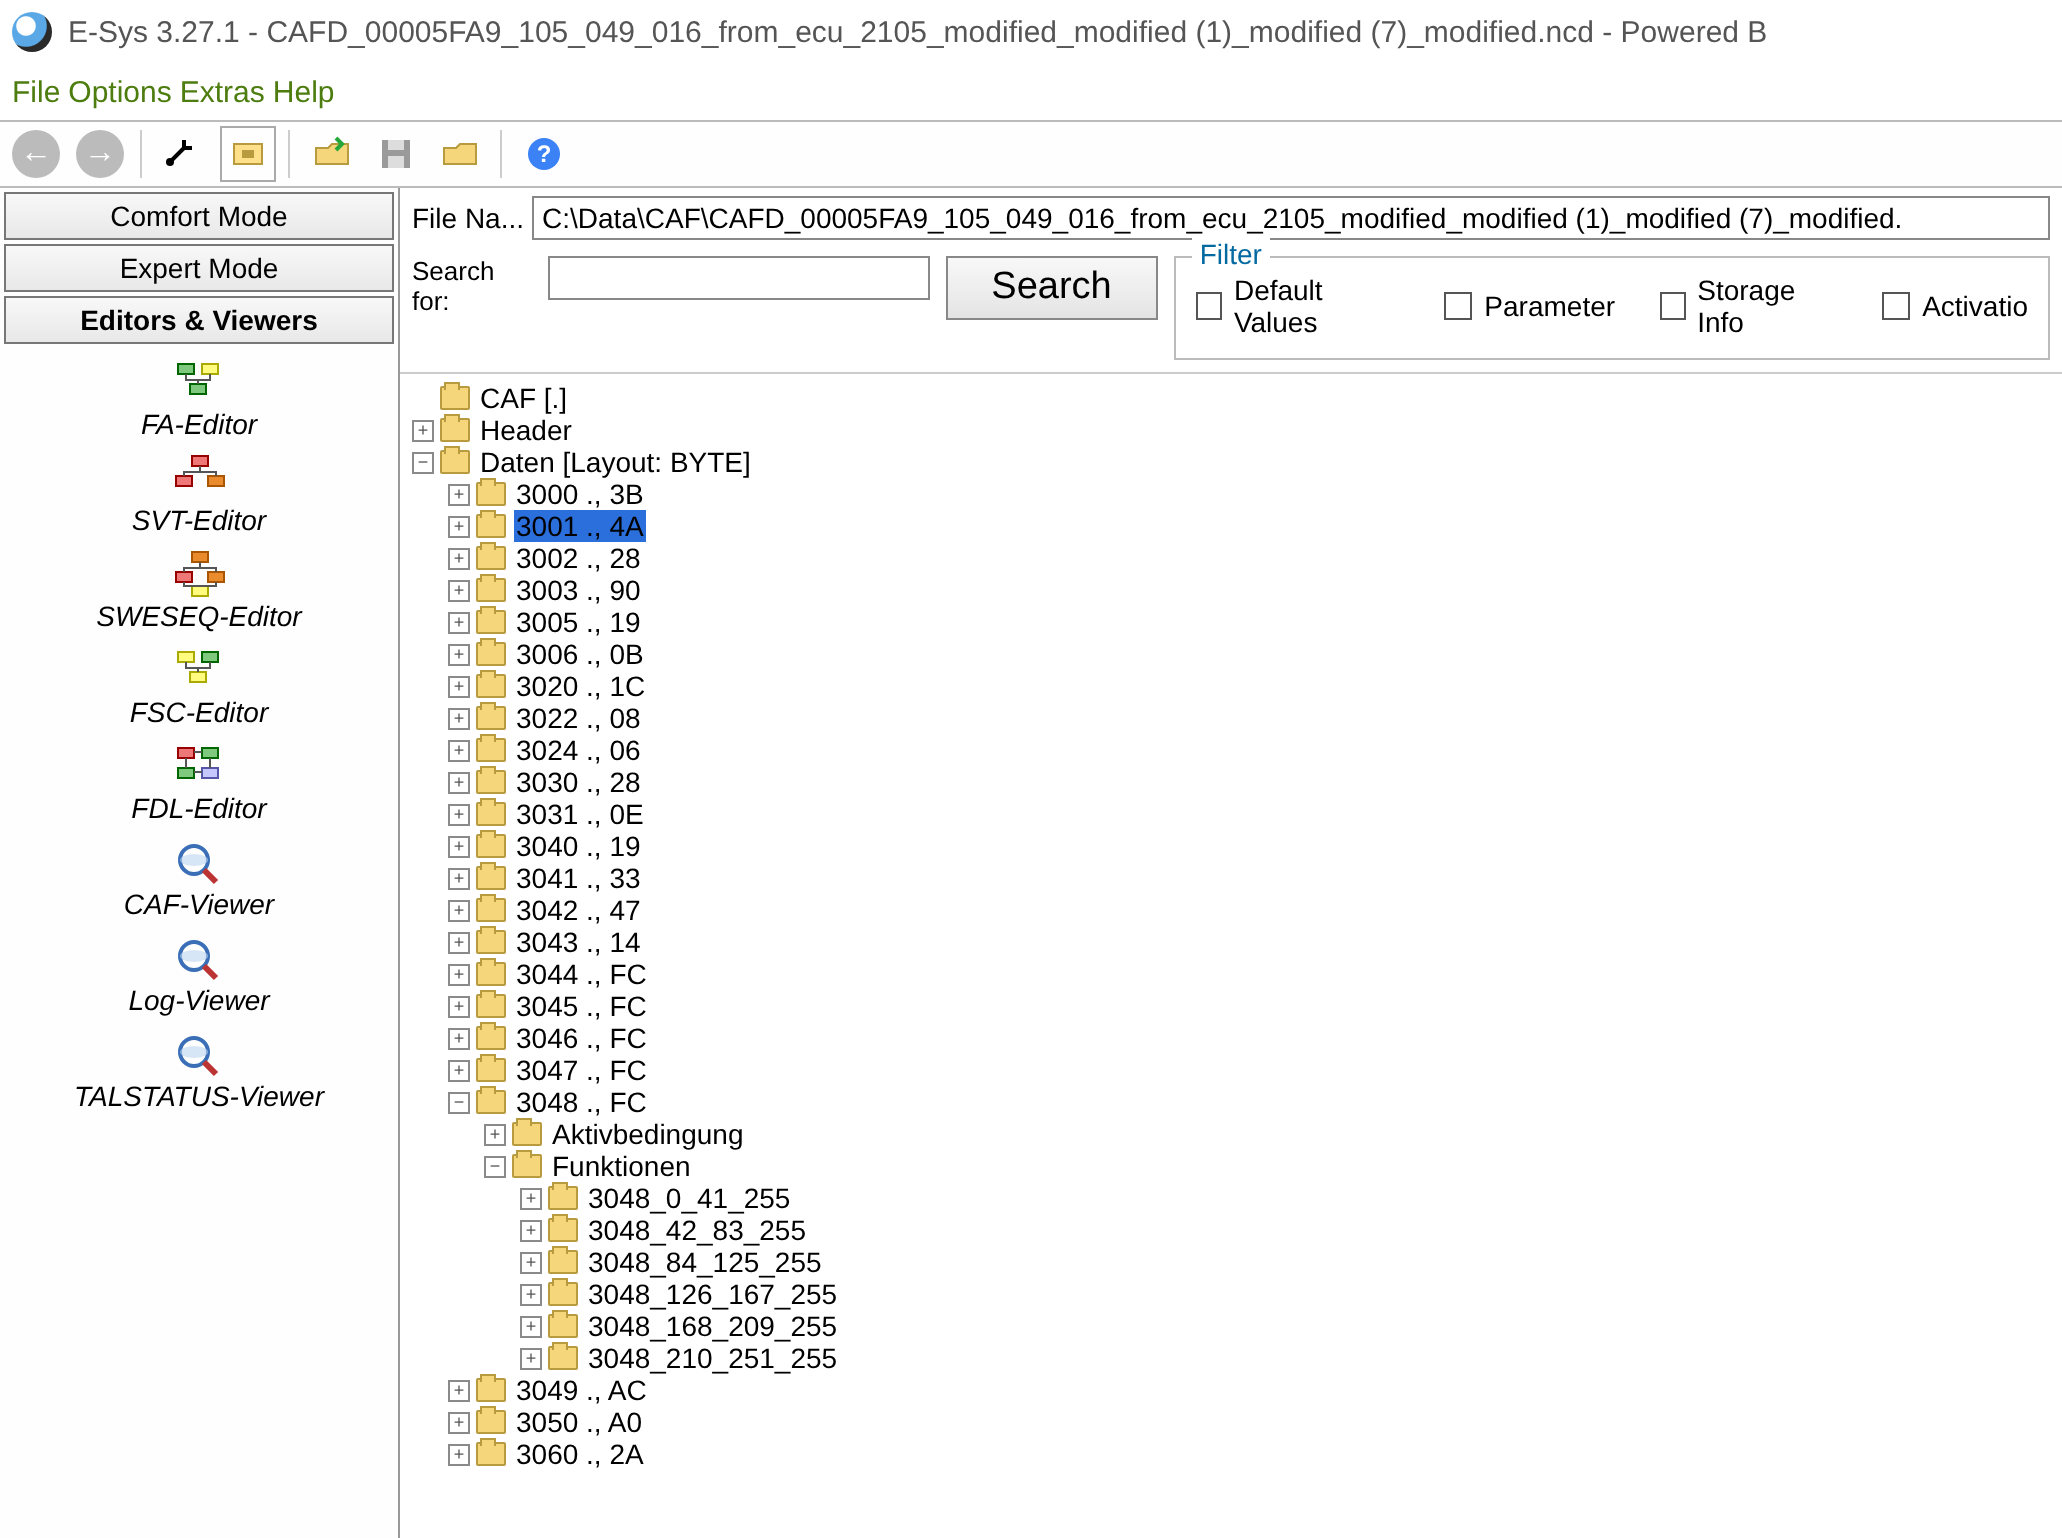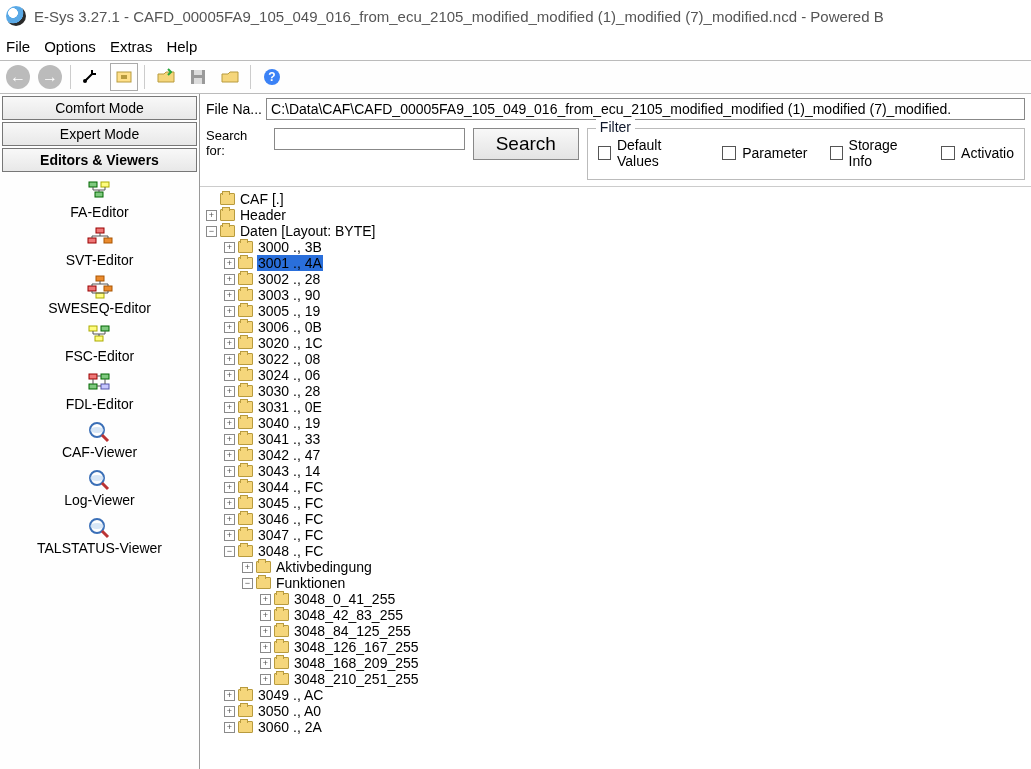--- a/index.html
+++ b/index.html
@@ -1,46 +1,46 @@
 <!DOCTYPE html>
 <html><head>
 <meta charset="utf-8">
 <style>
 * { box-sizing: border-box; margin: 0; padding: 0; font-family: "Segoe UI", Tahoma, sans-serif; }
 body { background: #fff; width: 1031px; height: 769px; overflow: hidden; font-size: 13px; color: #000; }
 
 .titlebar { height: 32px; display: flex; align-items: center; padding: 0 6px; background: #fff; color: #555; font-size: 15px; }
 .titlebar .logo { width: 20px; height: 20px; border-radius: 50%; background: radial-gradient(circle at 35% 35%, #fff 0 25%, #5aa9e6 28% 55%, #2a2a2a 58% 100%); margin-right: 8px; }
 
-.menubar { height: 28px; display: flex; align-items: center; gap: 14px; padding: 0 6px; font-size: 15px; color: #000000; }
+.menubar { height: 28px; display: flex; align-items: center; gap: 4px; padding: 0 6px; font-size: 15px; color: #4d7c0f; }
 .menubar span { cursor: default; }
 
 .toolbar { height: 34px; border-top: 1px solid #bbb; border-bottom: 1px solid #bbb; display: flex; align-items: center; padding: 2px 4px; gap: 4px; background: #fefefe; }
 .toolbar .tbtn { width: 28px; height: 28px; display: flex; align-items: center; justify-content: center; border: 1px solid transparent; }
 .toolbar .sep { width: 2px; height: 24px; border-left: 1px solid #ccc; margin: 0 2px; }
 .nav-circle { width: 24px; height: 24px; border-radius: 50%; background: #bbb; display:flex;align-items:center;justify-content:center;color:#fff;font-size:16px;line-height:1; }
 
 .content { display: flex; height: calc(769px - 32px - 28px - 34px); }
 
 .sidebar { width: 200px; border-right: 1px solid #999; background: #fefefe; padding: 2px; overflow:hidden;}
 .sidebtn { border: 1px solid #777; background: linear-gradient(#f8f8f8,#e8e8e8); text-align: center; padding: 3px 4px; font-size: 14px; margin-bottom: 2px; cursor: default; }
 .sidebtn.sel { font-weight: bold; }
 .editors { display:flex; flex-direction:column; align-items:center; gap:2px; margin-top:4px;}
-.editor-item { display:flex; flex-direction:column; align-items:center; gap:0px; padding:2px 0; width:100%; font-size:14px;}
+.editor-item { display:flex; flex-direction:column; align-items:center; gap:0px; padding:2px 0; width:100%; font-size:14px;font-style:italic;}
 .ed-icon { width:34px; height:26px; display:flex; align-items:center; justify-content:center;}
 
 .main { flex: 1; display:flex; flex-direction:column; }
 .topform { padding: 4px 6px 2px 6px; display:flex; align-items:center; gap:4px; font-size:14px;}
 .topform input { flex:1; height:22px; border:1px solid #888; padding:0 4px; font-size:14px;}
 .searchrow { display:flex; padding:6px; align-items:flex-start; gap:8px;}
 .searchrow .left { display:flex; align-items:flex-start; gap:8px; }
 .searchrow input[type=text]{ width:200px; height:22px; border:1px solid #888; }
 .btn { border:1px solid #888; background:linear-gradient(#f8f8f8,#e4e4e4); padding:4px 22px; font-size:19px;}
 .filterbox { border:1px solid #bbb; margin-left:auto; padding:8px 10px 10px 10px; position:relative; display:flex; gap:22px; align-items:center;}
-.filterbox .legend { position:absolute; top:-10px; left:8px; background:#fff; padding:0 4px; font-size:14px; color:#0f172a;}
+.filterbox .legend { position:absolute; top:-10px; left:8px; background:#fff; padding:0 4px; font-size:14px; color:#0369a1;}
 .chk { width:14px; height:14px; border:1px solid #555; display:inline-block; vertical-align:middle; margin-right:6px;}
 .flabel { font-size:14px; display:flex; align-items:center;}
 
 .tree { flex:1; overflow:auto; border-top:1px solid #ccc; padding:4px 2px; font-size:14px; line-height:1.2; white-space:nowrap;}
 .node { display:flex; align-items:center; height:16px;}
 .exp { width:11px; height:11px; border:1px solid #8a8a8a; display:inline-flex; align-items:center; justify-content:center; font-size:9px; line-height:1; color:#555; margin-right:3px; background:#fff;}
 .exp.blank { border:none; }
 .fld { width:15px; height:12px; background:#f5d67b; border:1px solid #b89b3e; border-radius:1px; margin-right:4px; position:relative;}
 .fld.open::before{content:"";position:absolute;top:-3px;left:1px;width:6px;height:3px;background:#f5d67b;border:1px solid #b89b3e;border-bottom:none;}
 .sel-node { background:#2a6fdb; color:#000000; padding:0 2px;}

